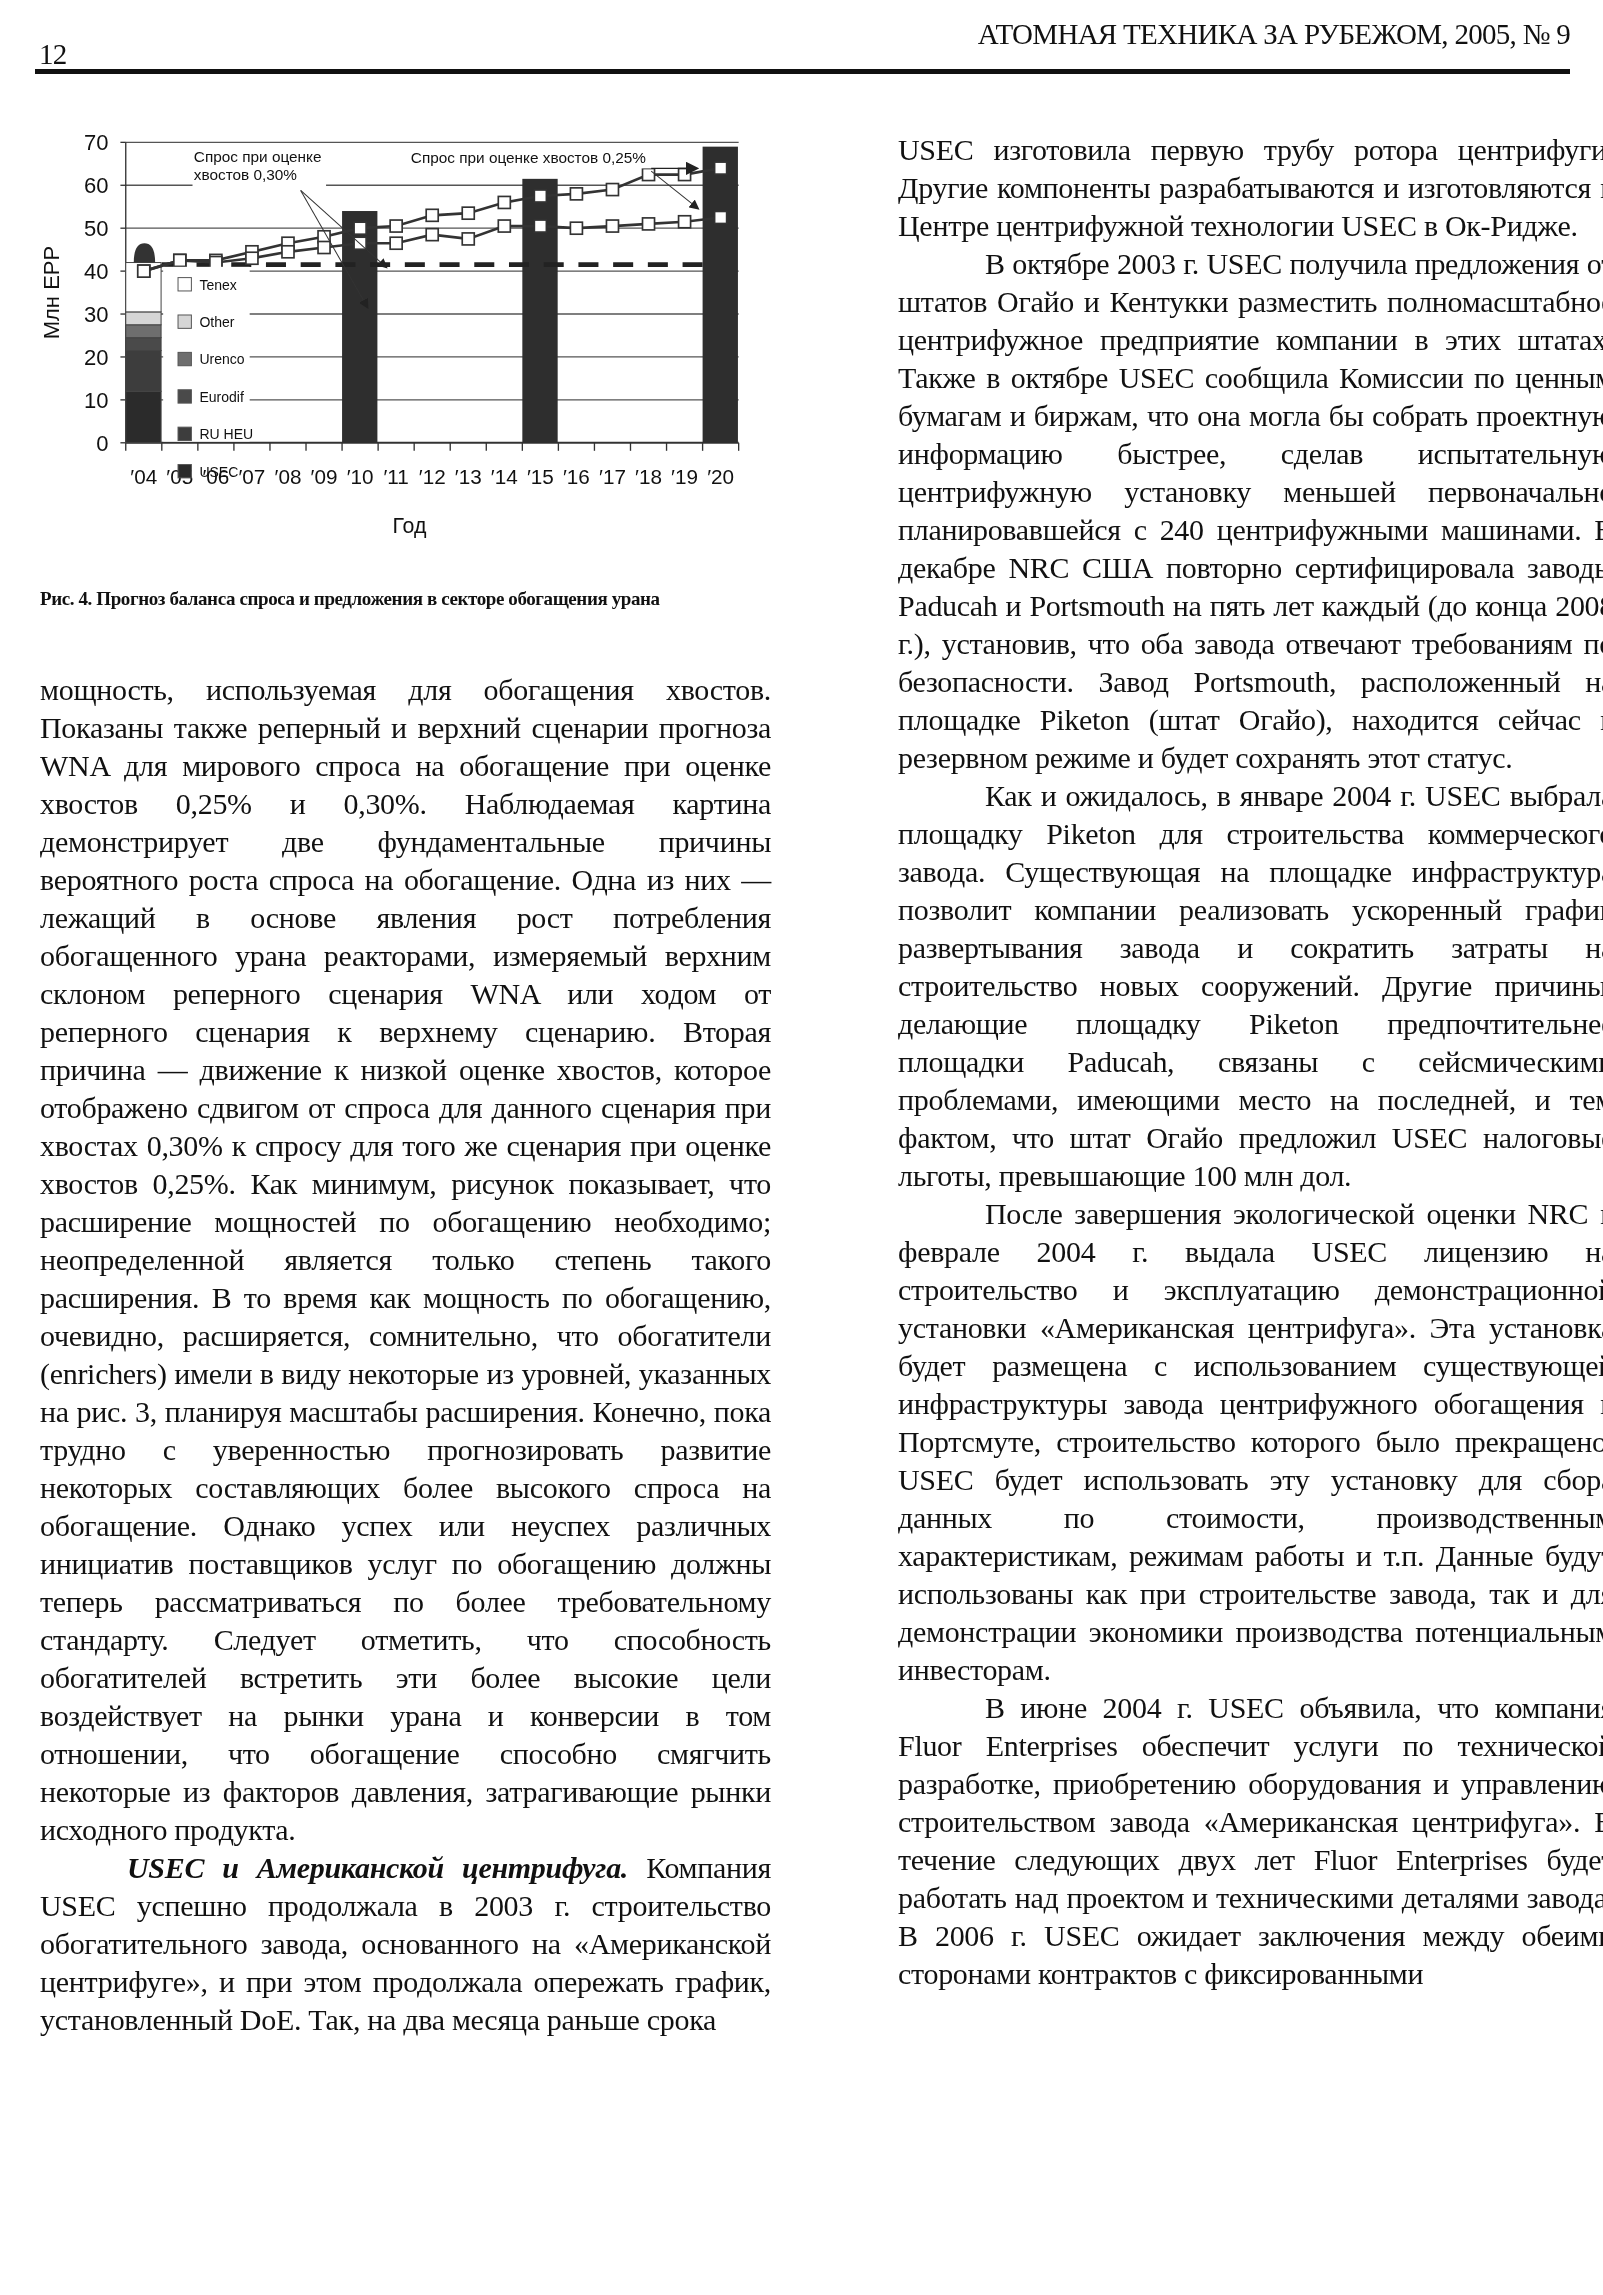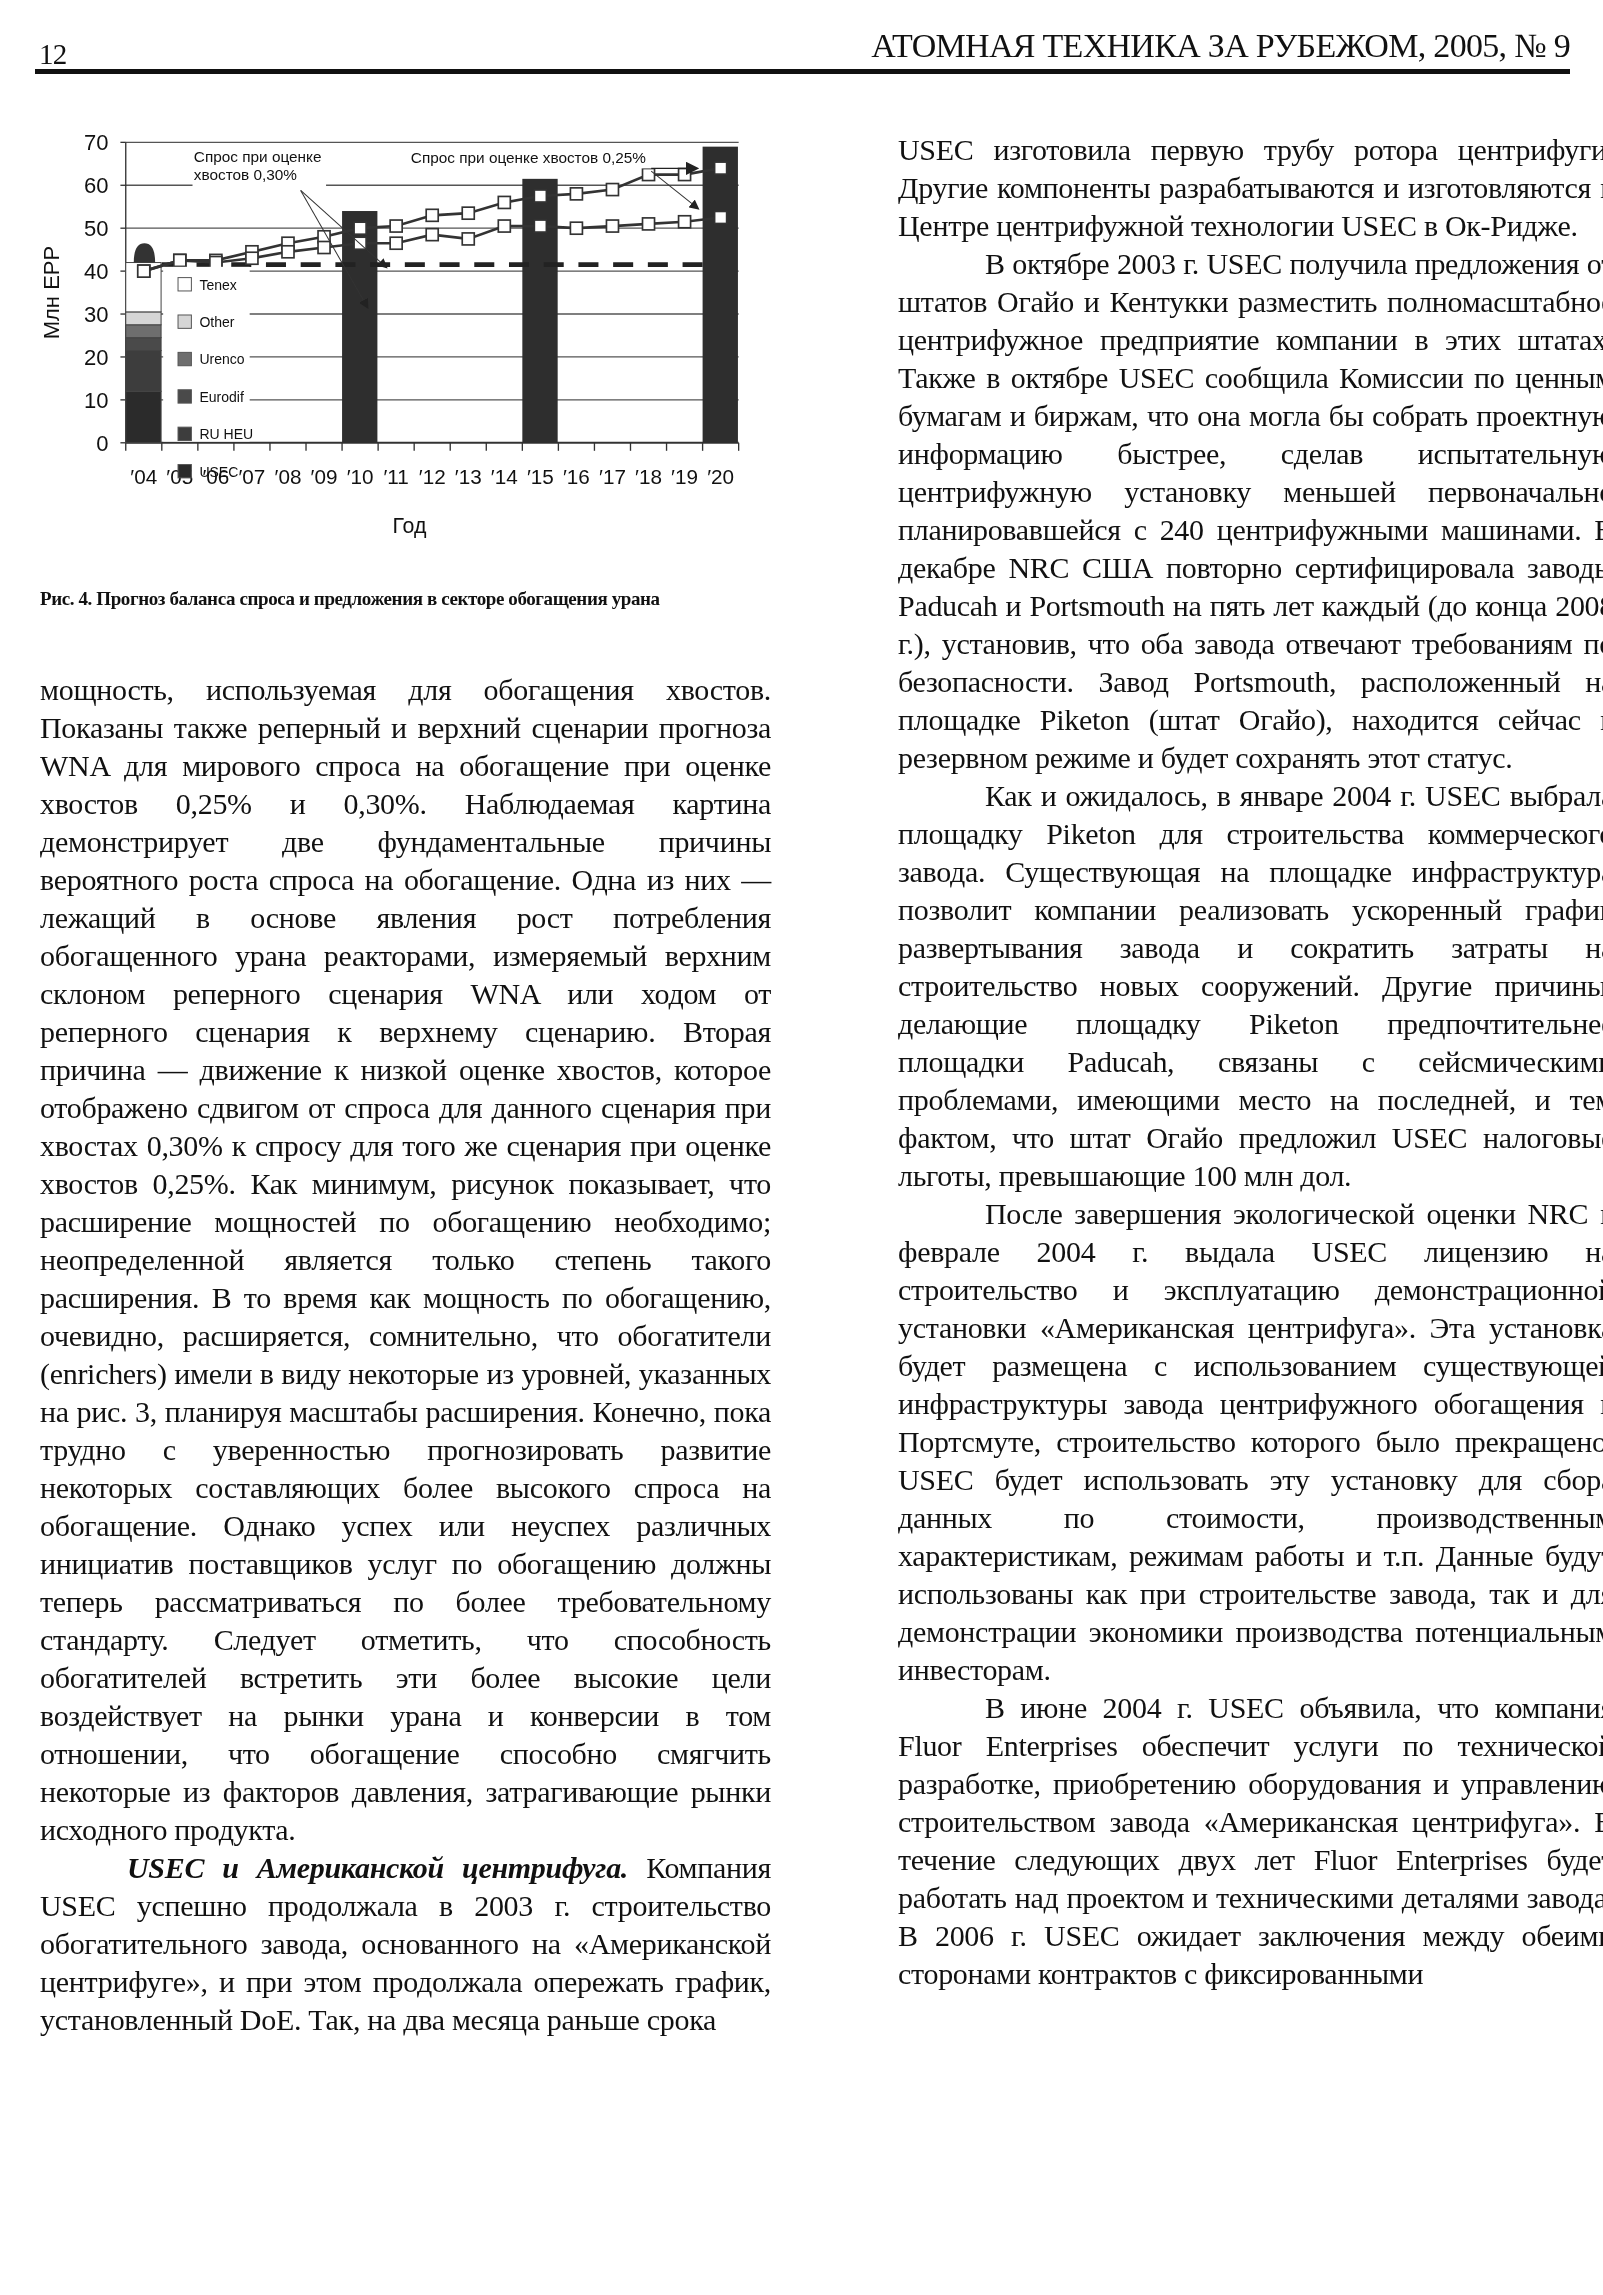--- a/index.html
+++ b/index.html
@@ -1,19 +1,19 @@
 <!DOCTYPE html>
 <html style="font-size:10.7px"><head>
 <meta charset="utf-8">
 <style>
   html,body{margin:0;padding:0;background:#ffffff;}
   body{width:1603px;height:2295px;position:relative;overflow:hidden;color:#111;
        font-family:"Liberation Serif","DejaVu Serif",serif;}
   .hdr-page{position:absolute;left:39px;top:27px;font-size:29px;letter-spacing:-0.7px;margin-top:11px;}
-  .hdr-journal{position:absolute;right:33px;top:27px;font-size:34px;letter-spacing:-0.7px;}
+  .hdr-journal{position:absolute;right:33px;top:18px;font-size:29px;letter-spacing:-0.7px;}
   .hdr-rule{position:absolute;left:35px;right:33px;top:69px;height:4.7px;background:#111;}
 
   .figure{position:absolute;left:40px;top:127px;width:735px;height:454px;}
   .figure svg{display:block;}
   .caption{position:absolute;left:40px;top:583px;width:731px;font-size:19px;line-height:32px;font-weight:bold;
            letter-spacing:-0.4px;}
 
   .text{font-size:30px;line-height:38px;text-align:justify;letter-spacing:-0.3px;}
   .text p{margin:0;}
   .text p.indent{text-indent:87px;}

